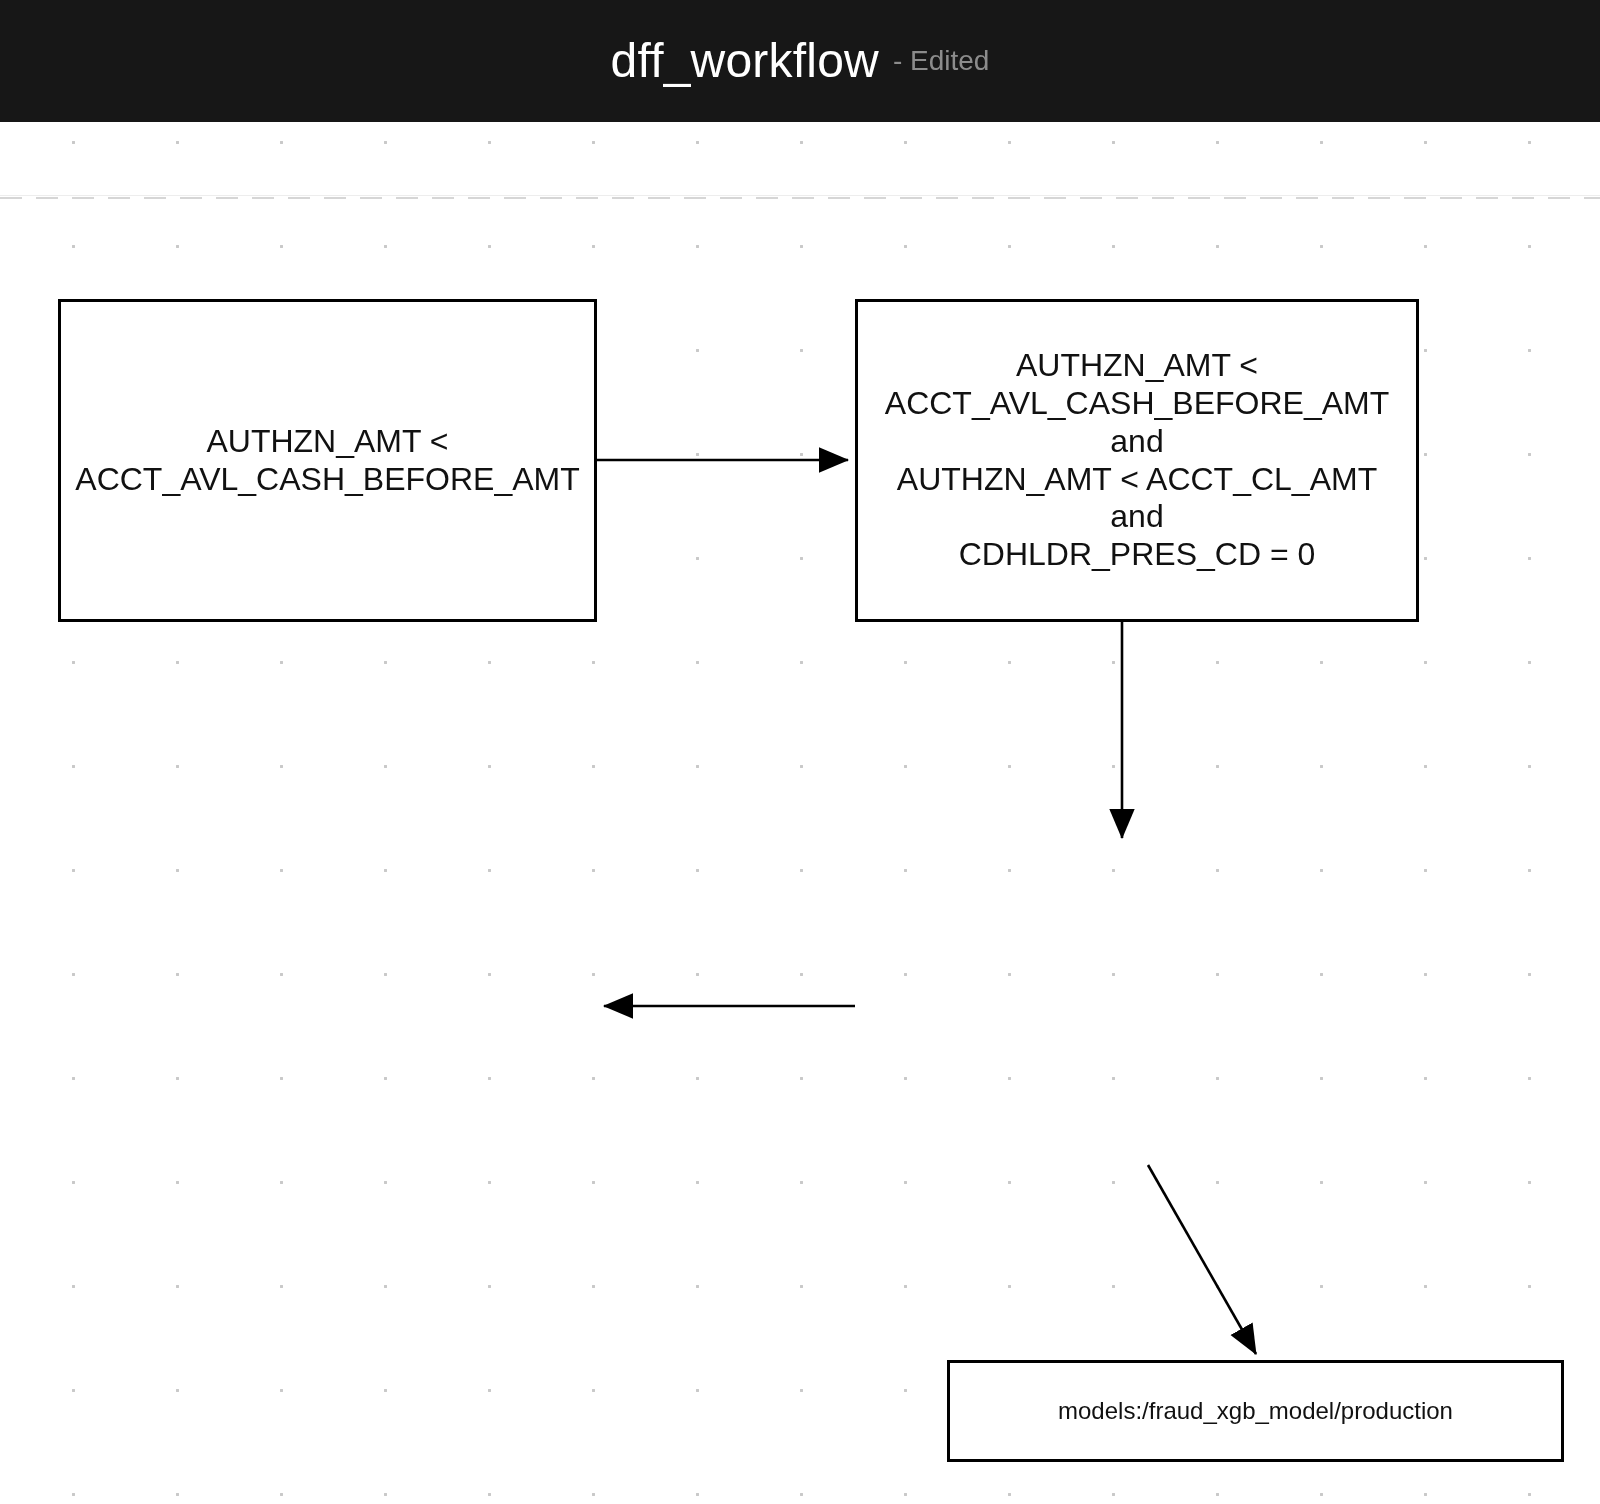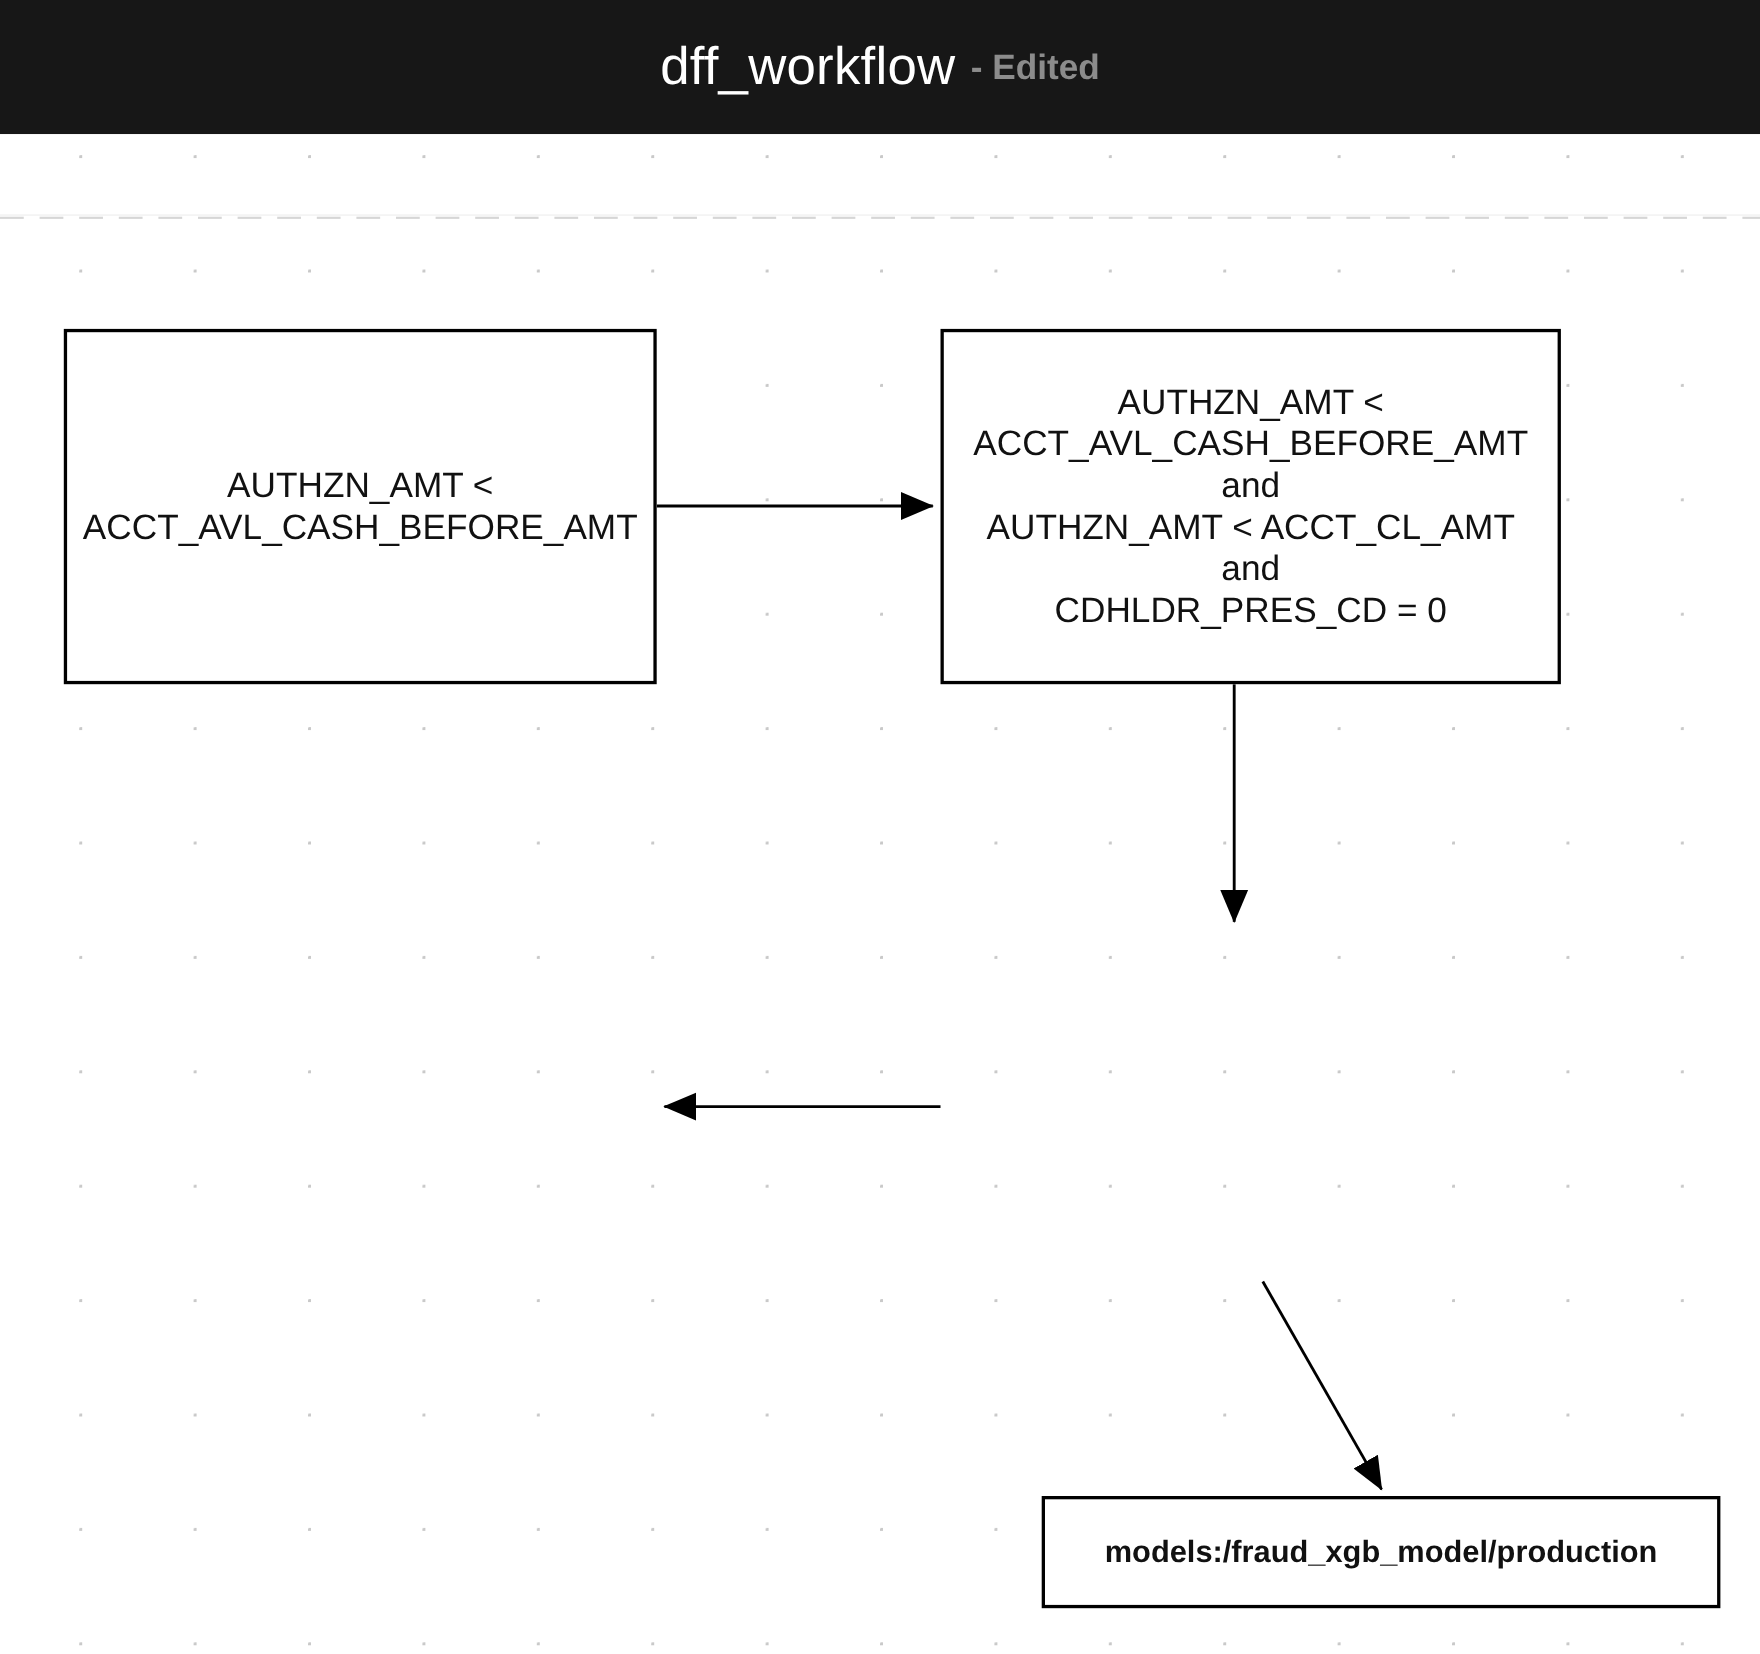--- a/index.html
+++ b/index.html
@@ -32,22 +32,22 @@
   }
   #doc-title {
     color: #ffffff;
     font-size: 48px;
     font-weight: 400;
     letter-spacing: 0.2px;
     line-height: 1;
   }
   #doc-state {
     color: #8c8c8c;
-    font-size: 32px;
-    font-weight: 700;
+    font-size: 28px;
+    font-weight: 400;
     line-height: 1;
   }
 
   
   #canvas {
     position: absolute;
     left: 0; top: 122px;
     width: 1600px; height: 1382px;
     background: #ffffff;
     overflow: hidden;
@@ -90,21 +90,21 @@
     color: #111111;
     font-size: 32px;
     line-height: 1.18;
     padding: 6px 12px;
     white-space: pre-line;
   }
   #node-1 { left: 58px;  top: 177px; width: 539px; height: 323px; }
   #node-2 { left: 855px; top: 177px; width: 564px; height: 323px; }
   #node-3 { left: 58px;  top: 738px; width: 539px; height: 305px; }
   #node-4 { left: 855px; top: 723px; width: 537px; height: 320px; }
-  #node-5 { left: 947px; top: 1238px; width: 617px; height: 102px; font-size: 28px; font-weight: bold; }
+  #node-5 { left: 947px; top: 1238px; width: 617px; height: 102px; font-size: 24px; }
 
   
   #edges {
     position: absolute;
     left: 0; top: 0;
     width: 1600px; height: 1382px;
     pointer-events: none;
     overflow: visible;
   }
 </style>

